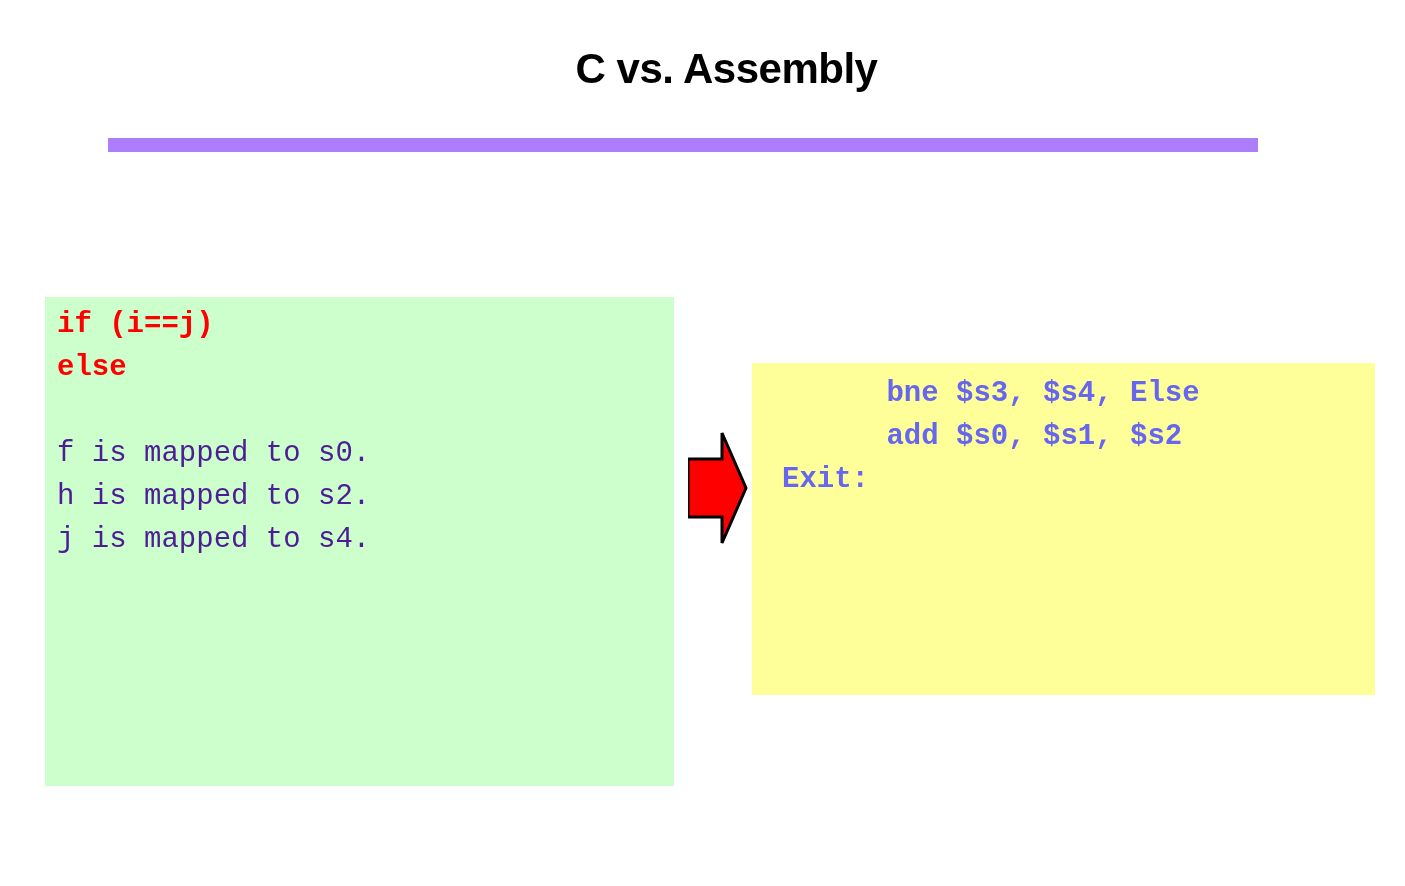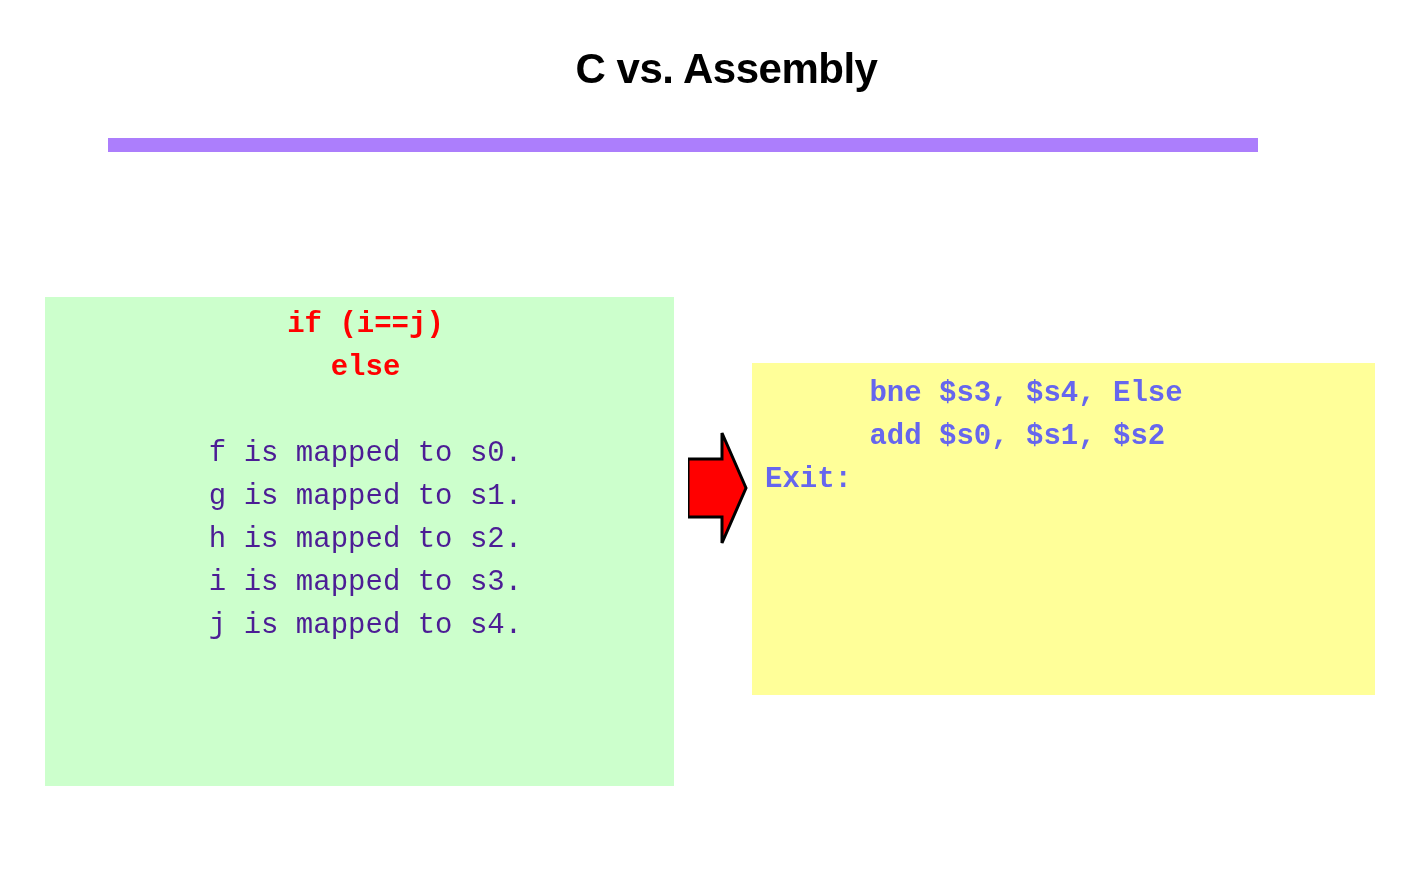--- a/index.html
+++ b/index.html
@@ -52,21 +52,20 @@
     background: #ccffcc;
     box-sizing: border-box;
     padding: 6px 0 0 12px;
   }
   .code-line {
     font-family: "Liberation Mono", "DejaVu Sans Mono", monospace;
     font-size: 29px;
     line-height: 43px;
     white-space: pre;
     margin: 0;
-    text-align: center;
   }
   .c-line {
     color: #ff0000;
     font-weight: bold;
   }
   .map-line {
     color: #4c1d95;
     font-weight: normal;
   }
   .blank-line {
@@ -84,21 +83,21 @@
 
   
   #asm-panel {
     position: absolute;
     left: 752px;
     top: 363px;
     width: 623px;
     height: 332px;
     background: #ffff99;
     box-sizing: border-box;
-    padding: 9px 0 0 13px;
+    padding: 9px 0 0 30px;
   }
   .asm-line {
     font-family: "Liberation Mono", "DejaVu Sans Mono", monospace;
     font-size: 29px;
     line-height: 43px;
     white-space: pre;
     margin: 0;
     color: #6666ee;
     font-weight: bold;
   }
@@ -108,23 +107,21 @@
 
 <div id="slide-title">C vs. Assembly</div>
 
 <div id="title-rule"></div>
 
 <div id="c-code-panel">
   <div class="code-line c-line">if (i==j)</div>
   <div class="code-line c-line">else</div>
   <div class="code-line blank-line"></div>
   <div class="code-line map-line">f is mapped to s0.</div>
-  <div class="code-line map-line">g is mapped to s1.</div>
   <div class="code-line map-line">h is mapped to s2.</div>
-  <div class="code-line map-line">i is mapped to s3.</div>
   <div class="code-line map-line">j is mapped to s4.</div>
 </div>
 
 <div id="flow-arrow">
   <svg width="60" height="114" viewBox="0 0 60 114" xmlns="http://www.w3.org/2000/svg">
     <polygon points="0,28 34,28 34,2 58,57 34,112 34,86 0,86" fill="#ff0000" stroke="#000000" stroke-width="3"></polygon>
   </svg>
 </div>
 
 <div id="asm-panel">

